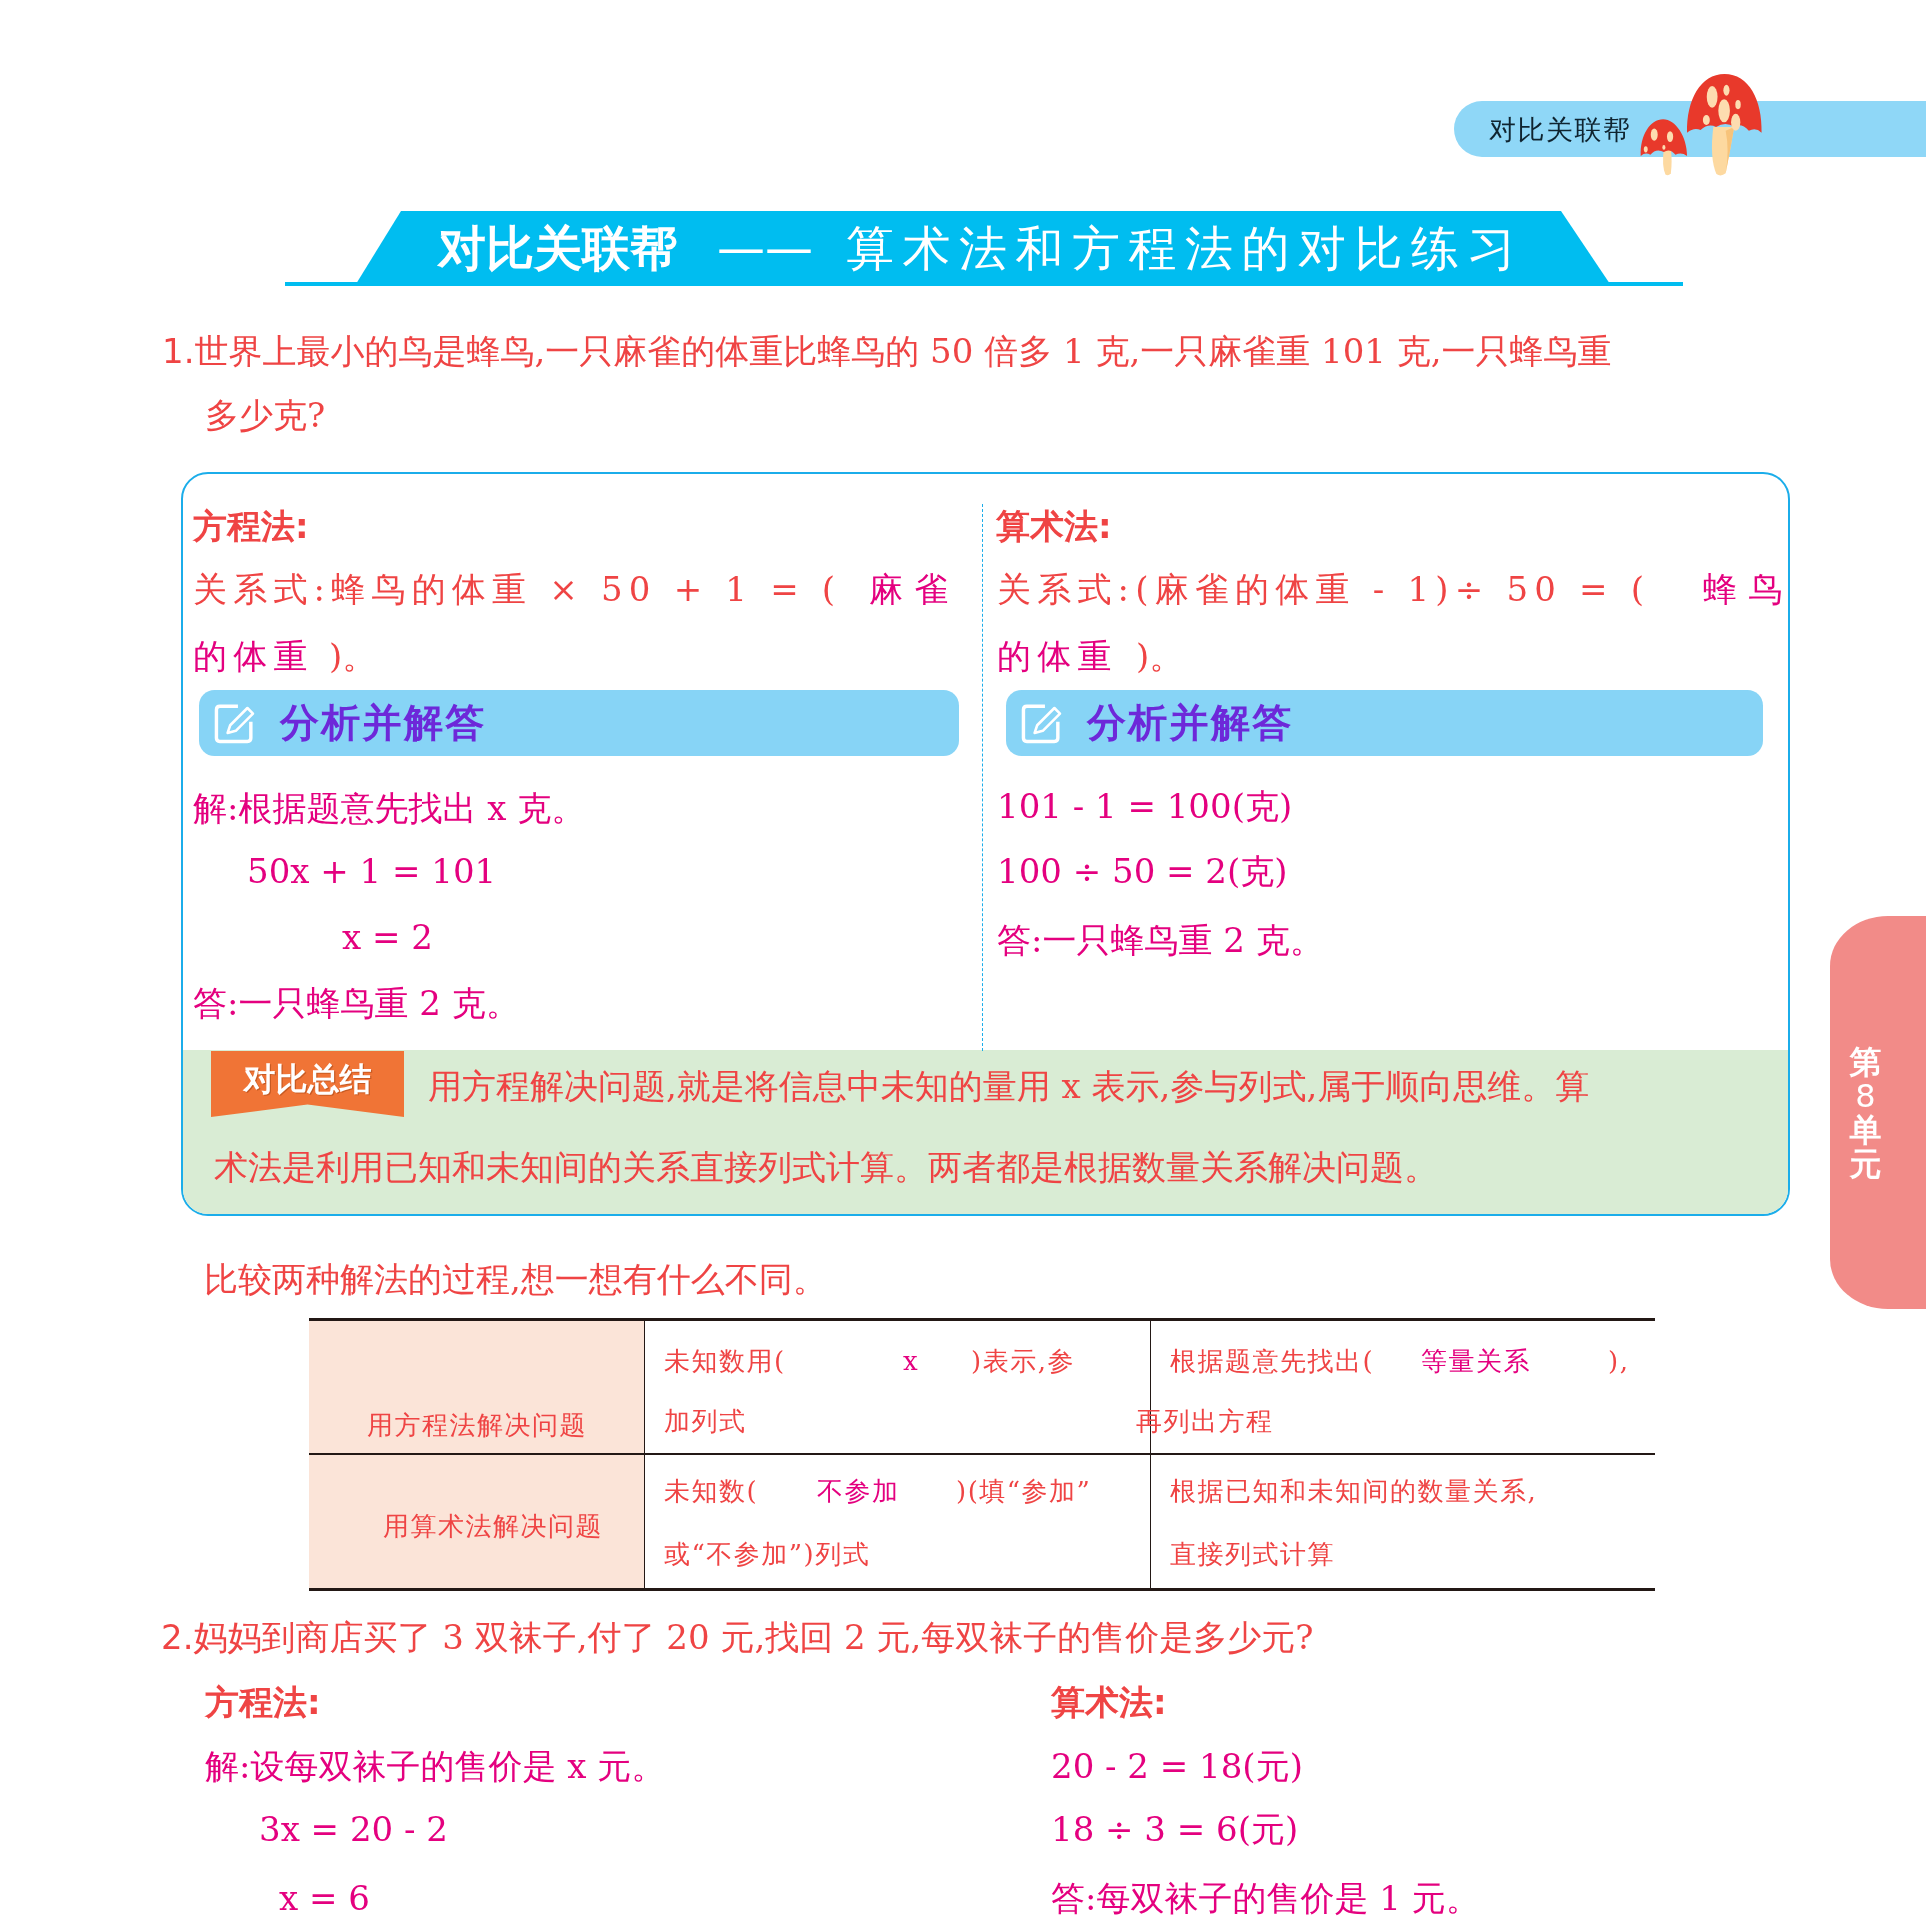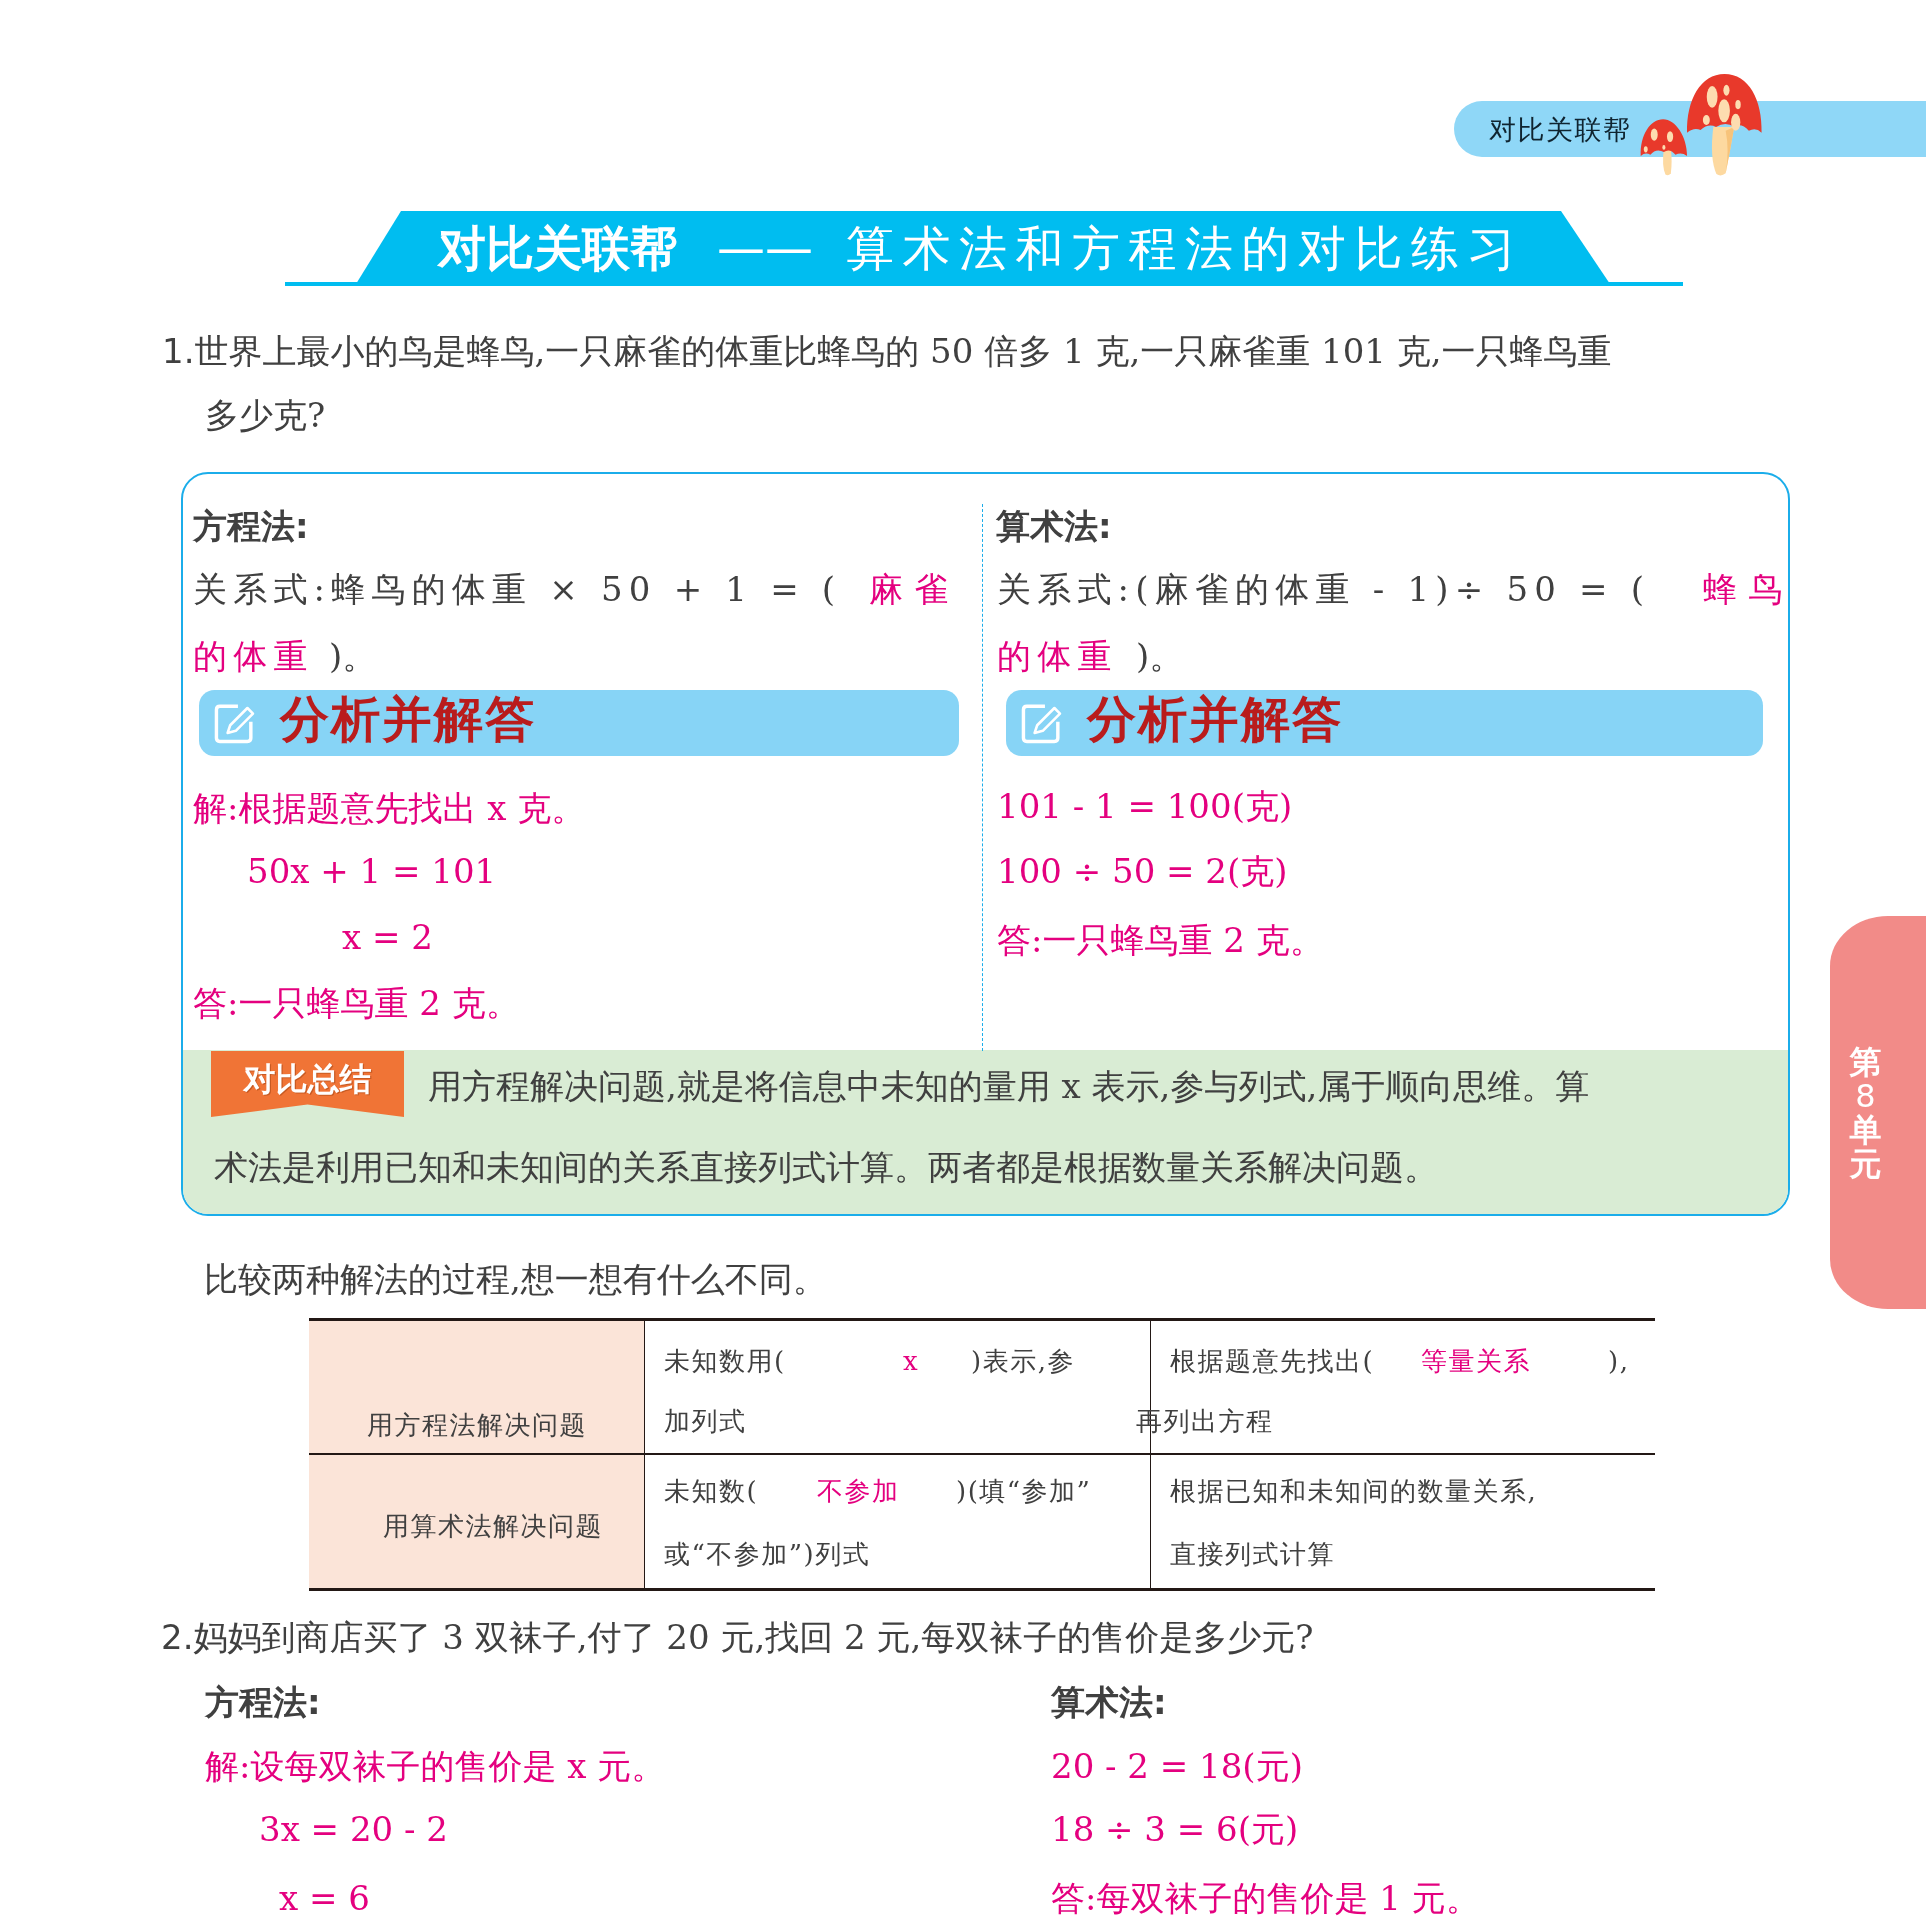--- a/index.html
+++ b/index.html
@@ -1,18 +1,18 @@
 <!DOCTYPE html>
 <html style="font-size:6.2px"><head>
 <meta charset="utf-8">
 <style>
   html, body { margin:0; padding:0; }
   body { width:1968px; height:2731px; position:relative; overflow:hidden; background:#ffffff; }
   .abs { position:absolute; }
-  .t { position:absolute; white-space:nowrap; font-family:"DejaVu Serif", serif; font-size:34px; line-height:34px; color:#404040; }
+  .t { position:absolute; white-space:nowrap; font-family:"DejaVu Serif", serif; font-size:34px; line-height:34px; color:#ef4444; }
   .sans { font-family:"DejaVu Sans", sans-serif; }
   .b { font-family:"DejaVu Sans", sans-serif; font-weight:bold; }
   .pk { color:#e4007f; }
   .ls { letter-spacing:6.2px; }
   .tb { font-size:26px; line-height:27px; letter-spacing:1.5px; }
 
   
   .hdr-band { left:1454px; top:101px; width:514px; height:56px; background:#8fd7f7; border-radius:28px 0 0 28px; }
   .hdr-brand { left:1489px; top:116px; font-family:"DejaVu Sans", sans-serif; font-size:27px; line-height:28px; color:#0f2430; letter-spacing:1.5px; }
   .mush { left:1633px; top:69px; width:139px; height:112px; }
@@ -23,21 +23,21 @@
                 clip-path: polygon(45px 0, 1205px 0, 1254px 100%, 0 100%); }
   .title-t { top:223px; font-size:48px; line-height:50px; color:#ffffff; }
 
   
   .box { left:181px; top:472px; width:1609px; height:744px; box-sizing:border-box; border:2.7px solid #1badea;
          border-radius:27px; overflow:hidden; background:#ffffff; }
   .summary-bg { position:absolute; left:0; right:0; top:576px; bottom:0; background:#d9ecd4; }
   .divider { left:982px; top:504px; height:547px; border-left:1.5px dashed #1badea; }
   .bar { height:66px; background:#87d4f6; border-radius:15.4px; }
   .bar-icon { position:absolute; left:14px; top:11.6px; width:43px; height:43px; }
-  .bar-label { position:absolute; left:81px; top:12.3px; font-family:Liberation Mono, monospace; font-weight:bold; font-size:49px; line-height:42px; color:#b91c1c; letter-spacing:2.3px; }
+  .bar-label { position:absolute; left:81px; top:12.3px; font-family:Liberation Sans, sans-serif; font-weight:bold; font-size:39px; line-height:42px; color:#6d28d9; letter-spacing:2.3px; }
   .tag { left:211px; top:1051px; width:193px; height:66px; background:#f07436;
          clip-path: polygon(0 0, 100% 0, 100% 100%, 50% 81%, 0 100%); }
   .tag-text { position:absolute; left:0; right:0; top:10.8px; text-align:center; font-family:"DejaVu Sans", sans-serif; font-weight:bold;
               font-size:32px; line-height:34px; color:#ffffff; text-shadow:1.2px 1.2px 0 #c75a23; }
 
   
   .tbl-peach { left:309px; top:1320px; width:336px; height:270px; background:#fbe4d8; }
   .tbl-hline-thick { left:309px; width:1346px; height:3.1px; background:#231815; }
   .tbl-hline-mid { left:309px; width:1346px; height:1.9px; background:#231815; }
   .tbl-vline { top:1321px; width:0.8px; height:267px; background:#231815; }

